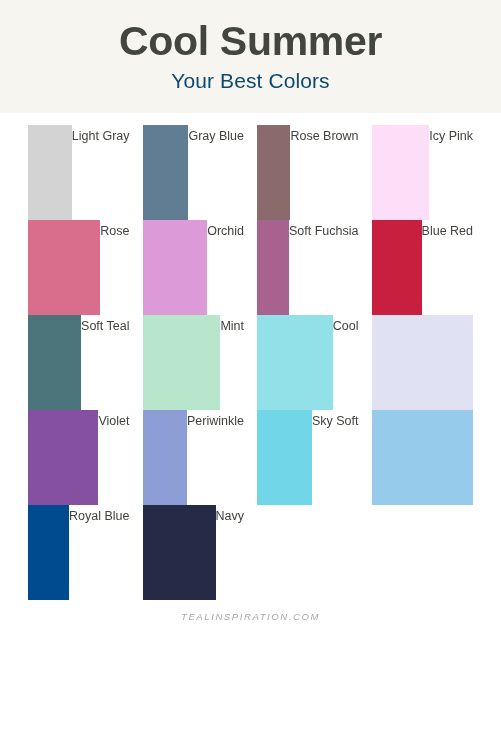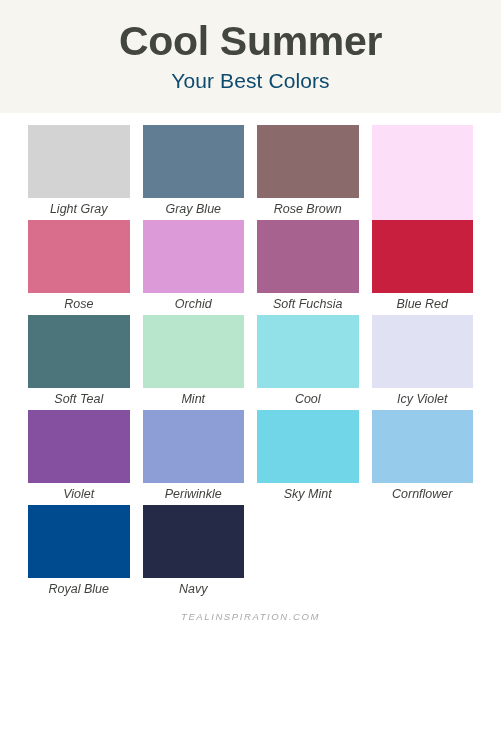--- a/index.html
+++ b/index.html
@@ -57,23 +57,22 @@
     padding: 12px 28px 0 28px;
     display: grid;
     grid-template-columns: repeat(4, 1fr);
     grid-template-rows: repeat(5, 1fr);
     column-gap: 13px;
     row-gap: 0px;
   }
 
   .cell {
     display: flex;
-    flex-direction: column;
+    flex-direction: row;
     min-width: 0;
-    font-style: italic;
   }
 
   .swatch {
     flex: 1 1 auto;
     width: 100%;
     min-height: 0;
   }
 
   .swatch-label {
     flex: 0 0 auto;
@@ -116,20 +115,21 @@
       <div class="cell">
         <div class="swatch" style="background: rgb(96, 125, 147);"></div>
         <div class="swatch-label">Gray Blue</div>
       </div>
       <div class="cell">
         <div class="swatch" style="background: rgb(138, 106, 106);"></div>
         <div class="swatch-label">Rose Brown</div>
       </div>
       <div class="cell">
         <div class="swatch" style="background: rgb(252, 222, 249);"></div>
+        <div class="swatch-label">Icy Pink</div>
       </div>
       <div class="cell">
         <div class="swatch" style="background: rgb(217, 110, 140);"></div>
         <div class="swatch-label">Rose</div>
       </div>
       <div class="cell">
         <div class="swatch" style="background: rgb(221, 154, 217);"></div>
         <div class="swatch-label">Orchid</div>
       </div>
       <div class="cell">
@@ -147,37 +147,35 @@
       <div class="cell">
         <div class="swatch" style="background: rgb(184, 230, 205);"></div>
         <div class="swatch-label">Mint</div>
       </div>
       <div class="cell">
         <div class="swatch" style="background: rgb(146, 224, 232);"></div>
         <div class="swatch-label">Cool</div>
       </div>
       <div class="cell">
         <div class="swatch" style="background: rgb(224, 226, 244);"></div>
-        <div class="swatch-label">Icy Violet</div>
       </div>
       <div class="cell">
         <div class="swatch" style="background: rgb(133, 80, 159);"></div>
         <div class="swatch-label">Violet</div>
       </div>
       <div class="cell">
         <div class="swatch" style="background: rgb(141, 158, 214);"></div>
         <div class="swatch-label">Periwinkle</div>
       </div>
       <div class="cell">
         <div class="swatch" style="background: rgb(113, 214, 232);"></div>
-        <div class="swatch-label">Sky Mint</div>
+        <div class="swatch-label">Sky Soft</div>
       </div>
       <div class="cell">
         <div class="swatch" style="background: rgb(151, 203, 235);"></div>
-        <div class="swatch-label">Cornflower</div>
       </div>
       <div class="cell">
         <div class="swatch" style="background: rgb(0, 74, 143);"></div>
         <div class="swatch-label">Royal Blue</div>
       </div>
       <div class="cell">
         <div class="swatch" style="background: rgb(37, 43, 71);"></div>
         <div class="swatch-label">Navy</div>
       </div>
     </div>

